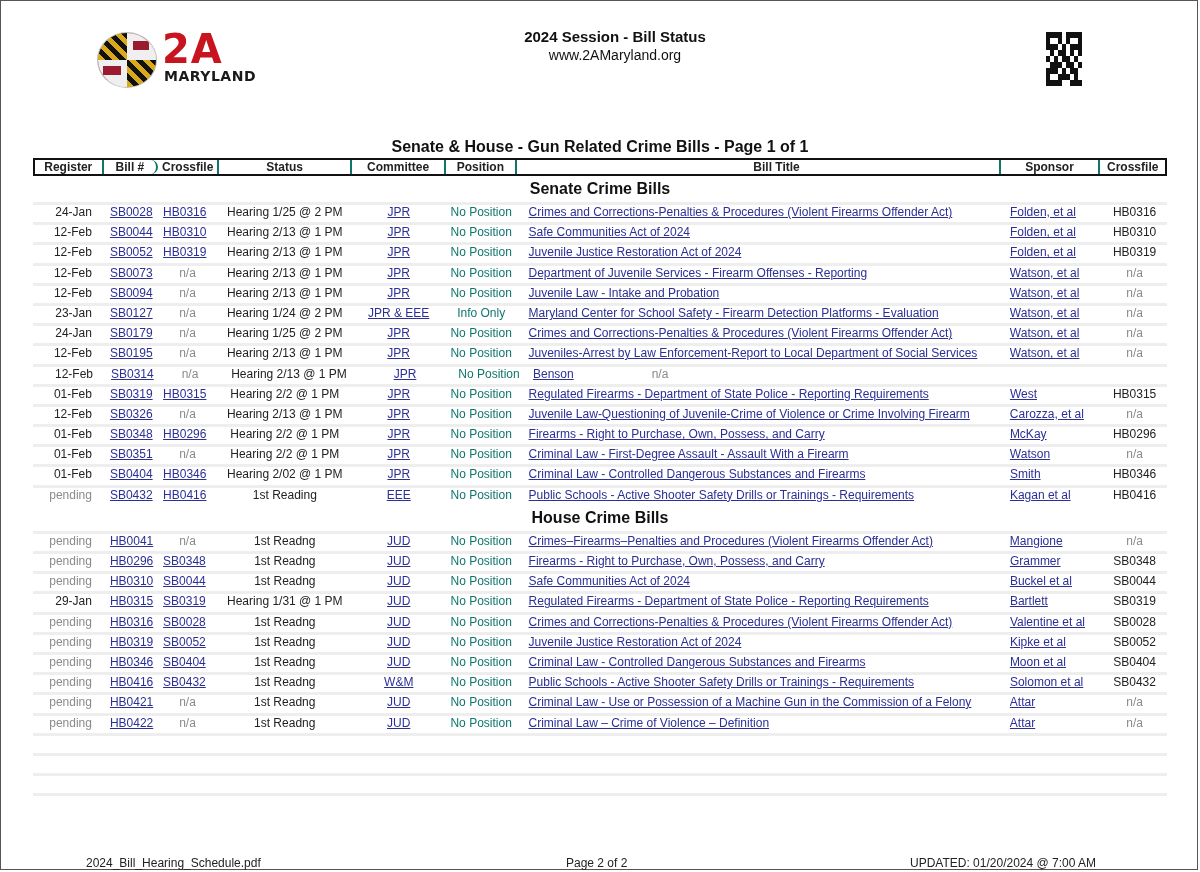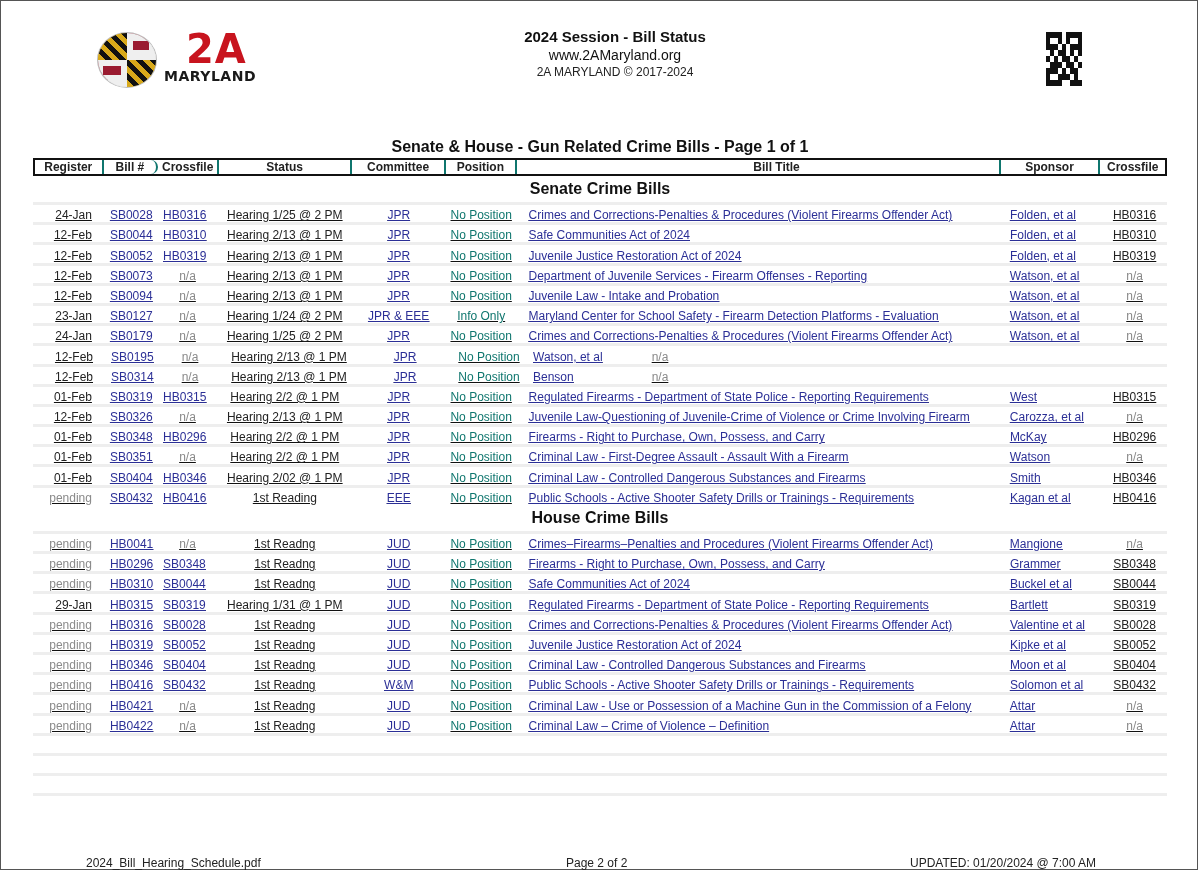--- a/index.html
+++ b/index.html
@@ -23,21 +23,21 @@
   .logo-seal .q1 { position:absolute; left:0; top:0; width:50%; height:50%;
     background: repeating-linear-gradient(45deg,#d8a91a 0 5px,#111 5px 10px); }
   .logo-seal .q2 { position:absolute; right:0; top:0; width:50%; height:50%; background:#efefef; }
   .logo-seal .q2::after { content:""; position:absolute; left:6px; top:8px; width:16px; height:9px; background:#9a1b30; }
   .logo-seal .q3 { position:absolute; left:0; bottom:0; width:50%; height:50%; background:#efefef; }
   .logo-seal .q3::after { content:""; position:absolute; left:5px; top:6px; width:18px; height:9px; background:#9a1b30; }
   .logo-seal .q4 { position:absolute; right:0; bottom:0; width:50%; height:50%;
     background: repeating-linear-gradient(45deg,#d8a91a 0 5px,#111 5px 10px); }
   .logo-2a {
     position: absolute; left: 66px; top: -4px; font-family: "DejaVu Sans", sans-serif;
-    font-weight: bold; font-size: 40px; color: #c8141e; letter-spacing: 1px; margin-left: 24px;
+    font-weight: bold; font-size: 40px; color: #c8141e; letter-spacing: 1px;
   }
   .logo-md {
     position: absolute; left: 68px; top: 38px; font-family: "DejaVu Sans", sans-serif;
     font-weight: bold; font-size: 14px; color: #1a1a1a; letter-spacing: 0.5px;
   }
   .header-center { position: absolute; left: 400px; top: 28px; width: 430px; text-align: center; }
   .header-title { font-weight: bold; font-size: 15px; line-height: 18px; }
   .header-url { font-size: 14px; line-height: 18px; }
   .header-copy { font-size: 12px; line-height: 16px; color: #222; }
   .qr { position: absolute; left: 1046px; top: 32px; width: 38px; height: 56px; }
@@ -62,22 +62,22 @@
   }
   .hdr-row .hc:last-child { border-right: none; }
   .c-reg { width: 70px; } .c-bill { width: 56px; border-radius: 7px; } .c-cross { width: 62px; }
   .c-status { width: 136px; } .c-comm { width: 96px; } .c-pos { width: 72px; }
   .c-title { width: 494px; padding-left: 38px; } .c-spon { width: 102px; } .c-cross2 { width: 66px; }
 
   .section-title {
     height: 26px; line-height: 26px; text-align: center; font-weight: bold; font-size: 16px;
   }
   .row {
-    display: flex; height: 20.2px; align-items: flex-end; font-size: 12px;
-    border-top: 3px solid #eeeeee; box-sizing: border-box; text-decoration: underline;
+    display: flex; height: 20.2px; align-items: flex-start; font-size: 12px;
+    border-top: 3px solid #eeeeee; box-sizing: border-box;
   }
   .row .cell { box-sizing: border-box; white-space: nowrap; overflow: hidden; }
   .row .c-reg { text-align: right; padding-right: 10px; color: #222; }
   .row .c-reg.pending { color: #8a8a8a; }
   .row .c-bill { padding-left: 8px; }
   .row .c-cross { text-align: left; padding-left: 6px; }
   .row .c-cross.na { text-align: center; color: #8a8a8a; padding-left: 0; }
   .row .c-status { text-align: center; color: #222; }
   .row .c-comm { text-align: center; }
   .row .c-pos { text-align: center; color: #0f766e; }
@@ -104,21 +104,20 @@
       <div class="q3"></div>
       <div class="q4"></div>
   </div>
   <div class="logo-2a">2A</div>
   <div class="logo-md">MARYLAND</div>
 </div>
 
 <div class="header-center">
   <div class="header-title">2024 Session - Bill Status</div>
   <div class="header-url">www.2AMaryland.org</div>
-  <div class="header-copy">2A MARYLAND © 2017-2024</div>
 </div>
 
 <div class="qr">
   <div class="qr-grid" id="qr-grid">
       <span class="b"></span>
       <span class="b"></span>
       <span class="b"></span>
       <span class="b"></span>
       <span></span>
       <span class="b"></span>
@@ -293,20 +292,21 @@
         <div class="cell c-spon"><a class="lnk">Watson, et al</a></div>
         <div class="cell c-cross2 na">n/a</div>
       </div>
       <div class="row">
         <div class="cell c-reg">12-Feb</div>
         <div class="cell c-bill"><a class="lnk">SB0195</a></div>
         <div class="cell c-cross na">n/a</div>
         <div class="cell c-status">Hearing 2/13 @ 1 PM</div>
         <div class="cell c-comm"><a class="lnk">JPR</a></div>
         <div class="cell c-pos">No Position</div>
+        <div class="cell c-title"><a class="lnk">Juveniles-Arrest by Law Enforcement-Report to Local Department of Social Services</a></div>
         <div class="cell c-spon"><a class="lnk">Watson, et al</a></div>
         <div class="cell c-cross2 na">n/a</div>
       </div>
       <div class="row">
         <div class="cell c-reg">12-Feb</div>
         <div class="cell c-bill"><a class="lnk">SB0314</a></div>
         <div class="cell c-cross na">n/a</div>
         <div class="cell c-status">Hearing 2/13 @ 1 PM</div>
         <div class="cell c-comm"><a class="lnk">JPR</a></div>
         <div class="cell c-pos">No Position</div>

